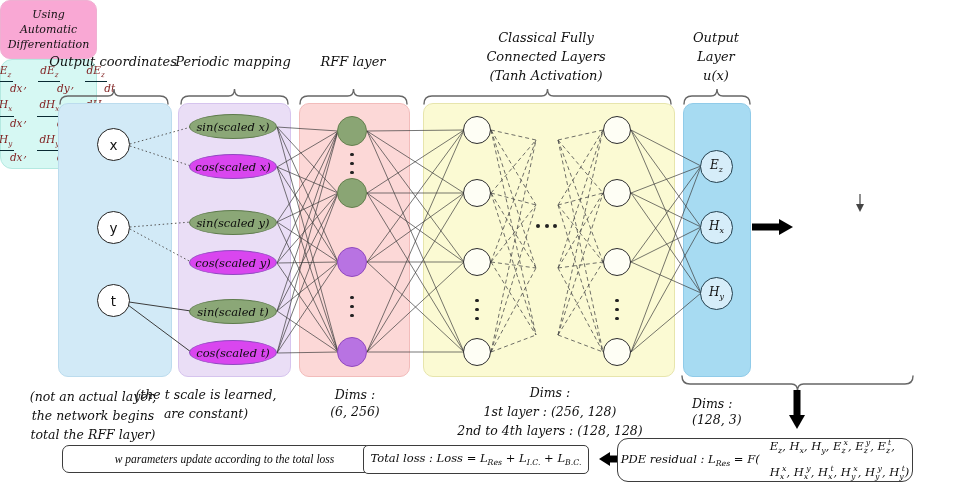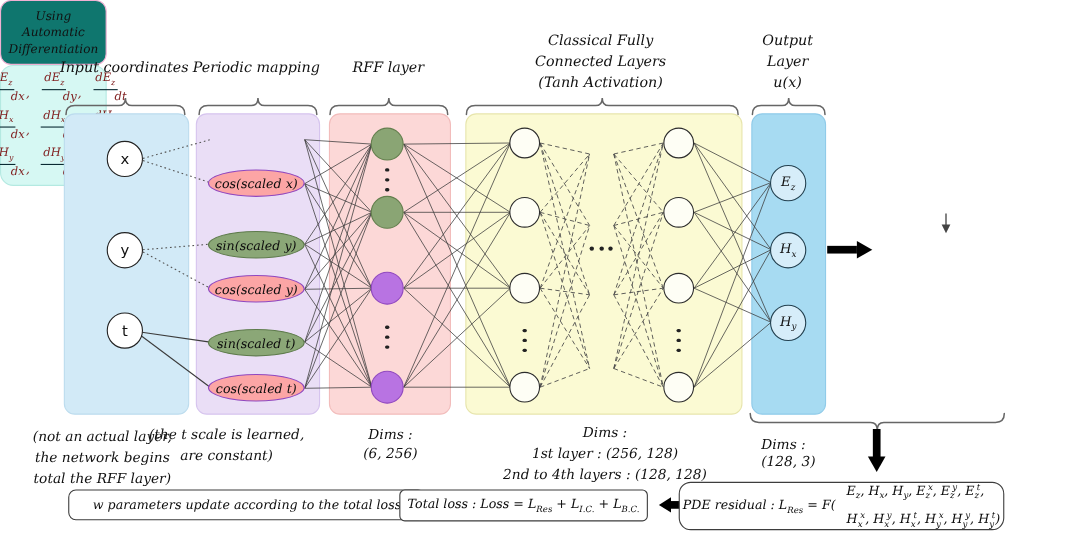--- a/index.html
+++ b/index.html
@@ -5,21 +5,21 @@
   html,body{margin:0;padding:0;background:#fff;}
   #canvas{position:relative;width:977px;height:500px;background:#ffffff;overflow:hidden;
           font-family:"DejaVu Serif", serif;color:#111;}
   
   .layer-box{position:absolute;border-radius:10px;z-index:1;}
   #input-box{left:58px;top:103px;width:112px;height:272px;background:#d2eaf7;border:1px solid #bcdcee;}
   #periodic-box{left:178px;top:103px;width:111px;height:272px;background:#eadef6;border:1px solid #d6c4ee;}
   #rff-box{left:299px;top:103px;width:109px;height:272px;background:#fcd8d7;border:1px solid #f2bcbb;}
   #classical-box{left:423px;top:103px;width:250px;height:272px;background:#fbfad3;border:1px solid #e7e5ad;}
   #output-box{left:683px;top:103px;width:66px;height:272px;background:#a7dbf2;border:1px solid #90cbe9;}
-  #ad-box{left:812px;top:135px;width:95px;height:57px;background:#0f766e;border:1px solid #efb0d2;border-radius:10px;
+  #ad-box{left:812px;top:135px;width:95px;height:57px;background:#f9a8d4;border:1px solid #efb0d2;border-radius:10px;
           z-index:3;display:flex;flex-direction:column;justify-content:center;text-align:center;
           font-style:italic;font-size:11px;line-height:15px;}
   #deriv-box{left:815px;top:212px;width:95px;height:108px;background:#d6f8f3;border:1px solid #b4e9e1;border-radius:12px;
           z-index:3;display:flex;flex-direction:column;justify-content:space-evenly;align-items:center;}
   
   #net{position:absolute;left:0;top:0;z-index:2;}
   .c{stroke:#3c3c3c;stroke-width:.7;fill:none;}
   .cd{stroke:#4a4a4a;stroke-width:.8;stroke-dasharray:4 3;fill:none;}
   .cdot{stroke:#555;stroke-width:1;stroke-dasharray:1.5 2.6;fill:none;}
   .cs{stroke:#3c3c3c;stroke-width:1;fill:none;}
@@ -36,54 +36,54 @@
   .rff-green{background:#8aa574;border-color:#647f4e;}
   .rff-purple{background:#b873e2;border-color:#9149bf;}
   .hid-node{width:28px;height:28px;background:#fefef5;border-color:#2c2c2c;}
   .out-node{width:33px;height:33px;background:#d6edf9;border-color:#23404f;font-style:italic;font-size:12px;}
   .node sub{font-size:8px;}
   
   .pm-ellipse{position:absolute;left:189px;width:88px;height:25px;border-radius:50%;z-index:3;
         display:flex;align-items:center;justify-content:center;font-style:italic;font-size:11.5px;
         box-sizing:border-box;color:#0c0c0c;}
   .pm-green{background:#8ba777;border:1.3px solid #5e7b4c;}
-  .pm-purple{background:#fca5a5;border:1.3px solid #9048c0;}
+  .pm-purple{background:#d946ef;border:1.3px solid #9048c0;}
   
   .vdots{position:absolute;z-index:3;}
   .vdots i{display:block;width:3.5px;height:3.5px;border-radius:50%;background:#222;margin:5.5px auto;}
   .hdots{position:absolute;z-index:3;display:flex;gap:4.5px;}
   .hdots i{display:block;width:4px;height:4px;border-radius:50%;background:#222;}
   
   .hdr{position:absolute;text-align:center;font-style:italic;font-size:13px;line-height:19px;color:#101010;z-index:4;}
   .note{position:absolute;text-align:center;font-style:italic;font-size:12.5px;line-height:19px;color:#101010;z-index:4;}
   .dims{position:absolute;font-style:italic;font-size:12.5px;line-height:17px;color:#101010;z-index:4;}
   
   .flowbox{position:absolute;background:#fff;border:1.2px solid #3d3d3d;z-index:4;
            display:flex;align-items:center;justify-content:center;
            font-style:italic;font-size:11.5px;color:#0b0b0b;white-space:nowrap;box-sizing:border-box;}
-  #w-box{left:62px;top:445px;width:325px;height:28px;border-radius:7px;}
+  #w-box{left:62px;top:445px;width:325px;height:28px;border-radius:7px;font-family:Liberation Serif, serif;}
   #loss-box{left:363px;top:445px;width:226px;height:29px;border-radius:5px;}
   #pde-box{left:617px;top:438px;width:296px;height:44px;border-radius:11px;padding:2px 8px;}
   #pde-box .terms{display:flex;flex-direction:column;margin-left:10px;line-height:18px;}
   #pde-box .terms .l2{align-self:flex-end;}
   sub{font-size:0.68em;}
   sup{font-size:0.68em;margin-left:-2px;}
   
   .drow{display:flex;align-items:center;font-style:italic;color:#7f1d1d;}
   .frac{display:inline-flex;flex-direction:column;align-items:center;font-size:10.5px;line-height:11px;margin:0 1px;}
   .fnum{border-bottom:1px solid #092a32;padding:0 2px 1px 2px;}
   .fden{padding-top:1px;padding-left:28px;}
   .fcomma{font-size:11px;margin:10px 1px 0 0;}
 </style>
 </head>
 <body>
 
 <div id="canvas">
 
-  <div class="hdr" style="left:33px;top:52px;width:160px;">Input coordinates</div>
+  <div class="hdr" style="left:33px;top:52px;width:160px;">Output coordinates</div>
   <div class="hdr" style="left:153px;top:52px;width:160px;">Periodic mapping</div>
   <div class="hdr" style="left:273px;top:52px;width:160px;">RFF layer</div>
   <div class="hdr" style="left:446px;top:28px;width:200px;">
     <div>Classical Fully</div>
     <div>Connected Layers</div>
     <div>(Tanh Activation)</div>
   </div>
   <div class="hdr" style="left:666px;top:28px;width:100px;">
     <div>Output</div>
     <div>Layer</div>
@@ -222,20 +222,23 @@
   <div class="node in-node" style="left:97px;top:128px;">
       <span>x</span>
     </div>
   <div class="node in-node" style="left:97px;top:211px;">
       <span>y</span>
     </div>
   <div class="node in-node" style="left:97px;top:284px;">
       <span>t</span>
     </div>
 
+  <div class="pm-ellipse pm-green" style="top:114px;">
+      <span>sin(scaled x)</span>
+    </div>
   <div class="pm-ellipse pm-purple" style="top:154px;">
       <span>cos(scaled x)</span>
     </div>
   <div class="pm-ellipse pm-green" style="top:210px;">
       <span>sin(scaled y)</span>
     </div>
   <div class="pm-ellipse pm-purple" style="top:250px;">
       <span>cos(scaled y)</span>
     </div>
   <div class="pm-ellipse pm-green" style="top:299px;">

